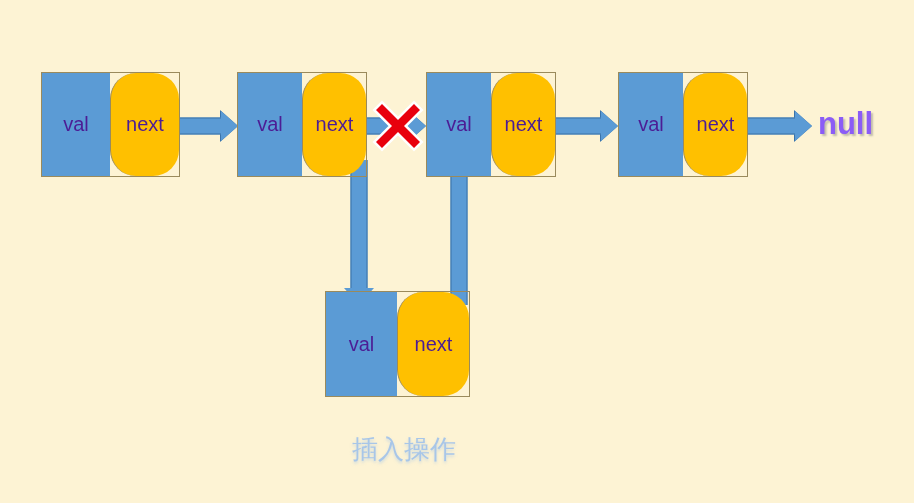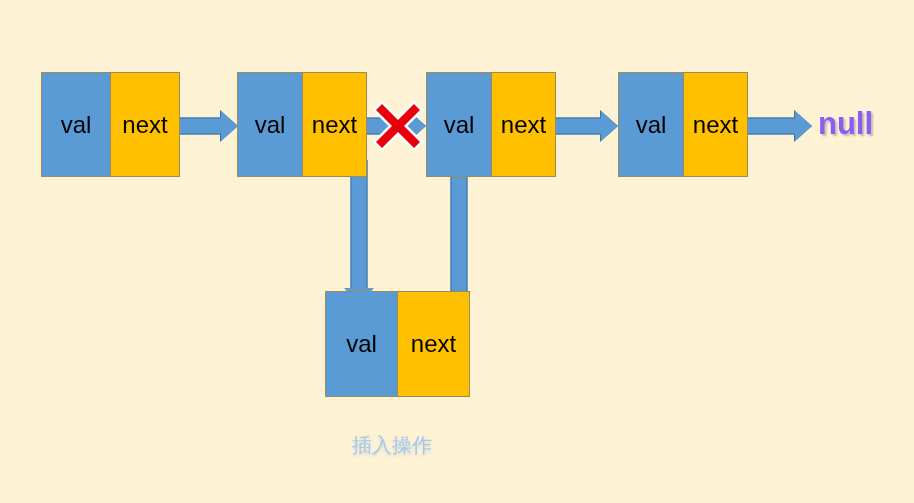--- a/index.html
+++ b/index.html
@@ -14,26 +14,26 @@
     position:absolute;
     display:flex;
     box-sizing:border-box;
     border:1px solid #9a8a5c;
     z-index:3;
   }
   .cell{
     display:flex;
     align-items:center;
     justify-content:center;
-    font-size:24px;
-    color:#000000;
+    font-size:20px;
+    color:#4c1d95;
     box-sizing:border-box;
   }
   .cell.val{background:#5b9bd5;}
-  .cell.next{background:#ffc000;}
+  .cell.next{background:#ffc000;border-radius:26px;}
   .cell.val + .cell.next{border-left:1px solid #9a8a5c;}
 
   
   .harrow{position:absolute;z-index:2;}
   .harrow .shaft{
     position:absolute;left:0;top:50%;transform:translateY(-50%);
     height:17px;background:#5b9bd5;
     border-top:1px solid #3a72a8;border-bottom:1px solid #3a72a8;
     box-sizing:border-box;
   }
@@ -77,21 +77,21 @@
   .nulltext{
     position:absolute;
     font-size:31px;font-weight:bold;color:#8b5cf6;
     letter-spacing:0px;
     text-shadow:2px 2px 2px rgba(120,120,120,.45);
     z-index:4;
   }
   .caption{
     position:absolute;
     font-family:"Liberation Serif",serif;
-    font-size:20px;
+    font-size:26px;
     color:#a8c6e8;
     text-shadow:0 2px 3px rgba(168,198,232,.55);
     z-index:4;
     white-space:nowrap;
   }
 </style>
 </head>
 <body>
 
 <div id="stage">

